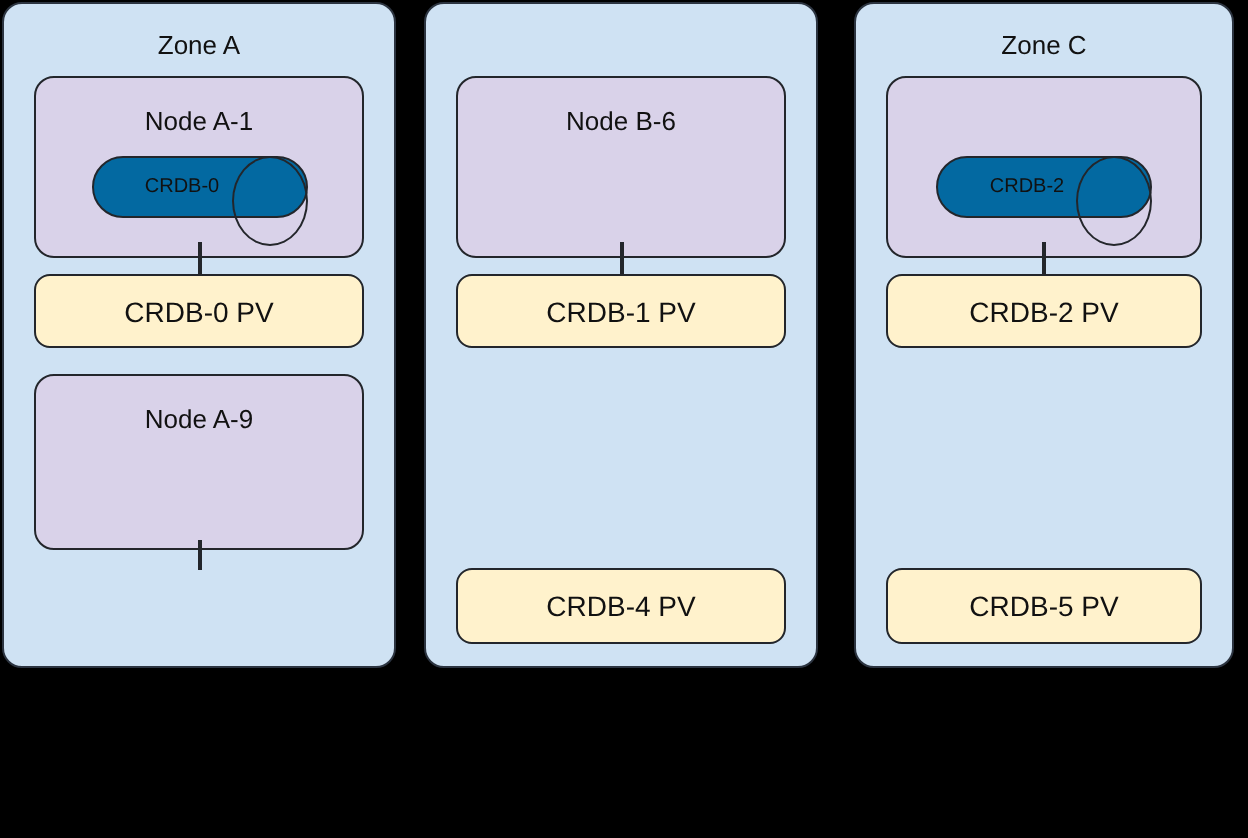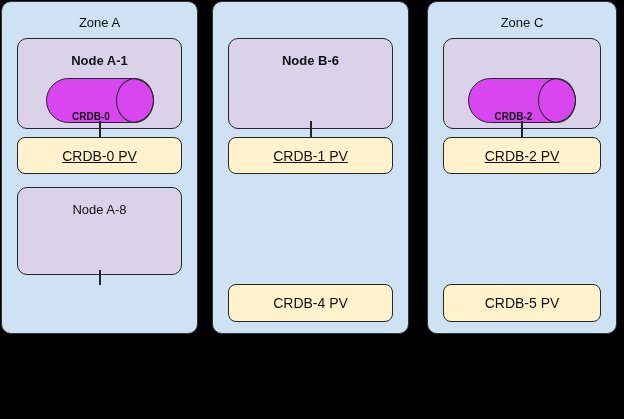--- a/index.html
+++ b/index.html
@@ -31,40 +31,40 @@
     line-height: 15px;
   }
 
   .node {
     position: absolute; left: 15px; right: 15px;
     background: #d9d2e9;
     border: 1.5px solid #23262b;
     border-radius: 10px;
     box-sizing: border-box;
   }
-  .node.row1 { top: 36px;  height: 91px; font-weight: bold; }
+  .node.row1 { top: 36px;  height: 91px; }
   .node.row2 { top: 185px; height: 88px; }
 
   .node-label {
     text-align: center;
     margin-top: 14px;
     font-size: 13px;
     line-height: 15px;
   }
 
   .cylinder {
     position: absolute;
     left: 50%; transform: translateX(-50%);
     top: 39px;
-    width: 108px; height: 45px;
-    background: #d946ef;
+    width: 108px; height: 31px;
+    background: #0369a1;
     border: 1.5px solid #23262b;
     border-radius: 22.5px;
     box-sizing: border-box;
-    display: flex; align-items: flex-end; justify-content: center;
+    display: flex; align-items: center; justify-content: center;
     padding-right: 17px;
   }
   .cyl-label { font-size: 10px; line-height: 11px; }
   .cyl-cap {
     position: absolute;
     top: -1.5px; right: -1px;
     width: 38px; height: 45px;
     border: 1.5px solid #23262b;
     border-radius: 50%;
     box-sizing: border-box;
@@ -82,21 +82,21 @@
 
   .pv {
     position: absolute; left: 15px; right: 15px;
     background: #fff2cc;
     border: 1.5px solid #23262b;
     border-radius: 8px;
     box-sizing: border-box;
     display: flex; align-items: center; justify-content: center;
     font-size: 14px;
   }
-  .pv.row1 { top: 135px; height: 37px; text-decoration: underline; }
+  .pv.row1 { top: 135px; height: 37px; }
   .pv.row2 { top: 282px; height: 38px; }
 </style>
 </head>
 <body>
 
 <div class="diagram">
 
   <div class="zone zone-a">
     <div class="zone-label">Zone A</div>
 
@@ -106,21 +106,21 @@
         <span class="cyl-label">CRDB-0</span>
         <span class="cyl-cap"></span>
       </div>
     </div>
     <div class="connector row1"></div>
     <div class="pv row1">
       <span>CRDB-0 PV</span>
     </div>
 
     <div class="node row2">
-      <div class="node-label">Node A-8</div>
+      <div class="node-label">Node A-9</div>
     </div>
     <div class="connector row2"></div>
   </div>
 
   <div class="zone zone-b">
 
     <div class="node row1">
       <div class="node-label">Node B-6</div>
     </div>
     <div class="connector row1"></div>

